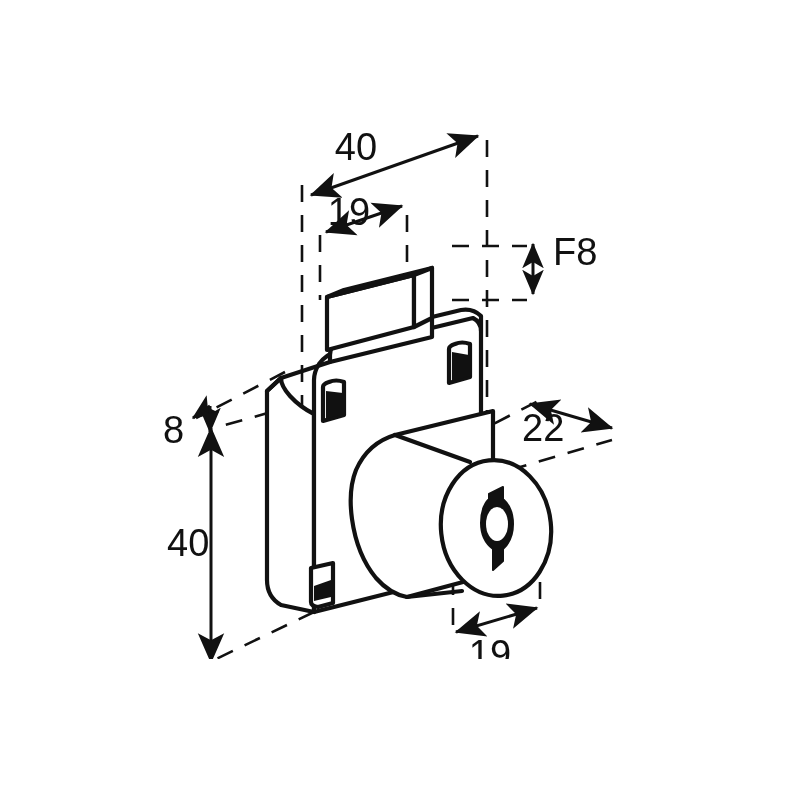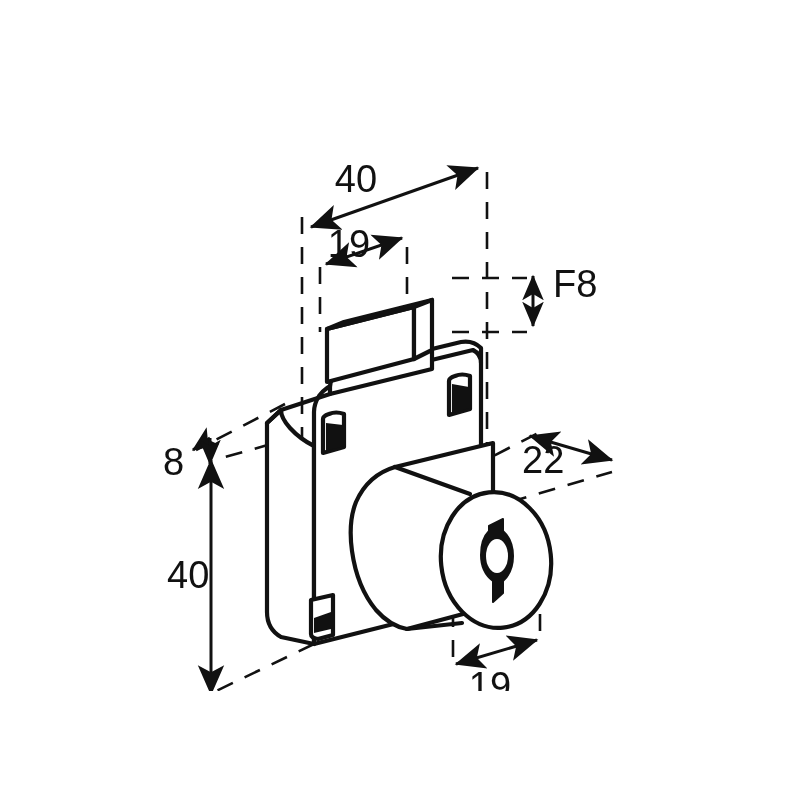--- a/index.html
+++ b/index.html
@@ -9,21 +9,20 @@
   }
   body {
     font-family: "Liberation Sans", sans-serif;
   }
   #canvas {
     position: relative;
     width: 800px;
     height: 659px;
     background: #fde047;
     overflow: hidden;
-    margin-top: 32px;
   }
   #drawing {
     position: absolute;
     left: 0;
     top: 0;
     width: 800px;
     height: 800px;
   }
   .dim-text {
     font-family: "Liberation Sans", sans-serif;

